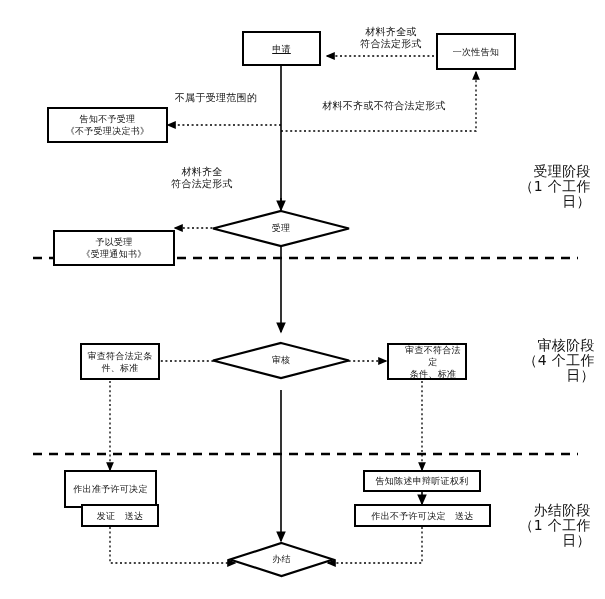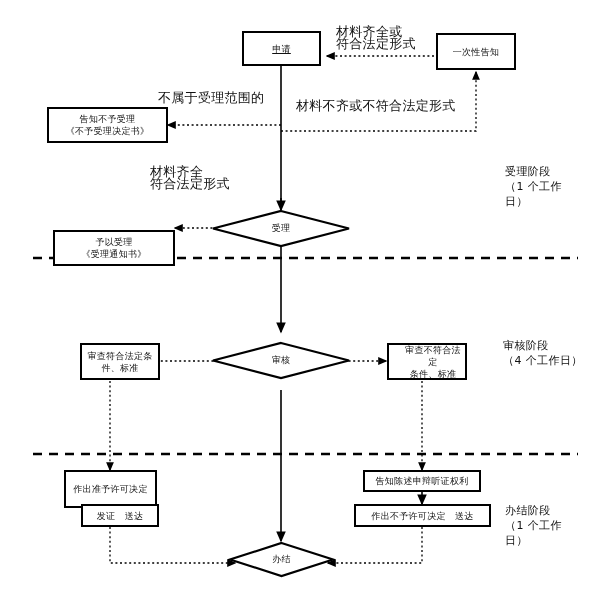--- a/index.html
+++ b/index.html
@@ -49,33 +49,34 @@
     height: 100%;
     display: flex;
     align-items: center;
     justify-content: center;
     font-size: 9px;
     color: #111111;
     letter-spacing: 0.3px;
   }
   .edge-label {
     position: absolute;
-    font-size: 13px;
+    font-size: 10px;
     line-height: 12px;
     color: #111111;
+    text-align: center;
     white-space: pre-line;
     letter-spacing: 0.3px;
     z-index: 5;
   }
   .stage-label {
     position: absolute;
-    font-size: 11px;
+    font-size: 14px;
     line-height: 15px;
     color: #111111;
-    text-align: left;
+    text-align: right;
     white-space: pre-line;
     letter-spacing: 0.4px;
     z-index: 5;
   }
   #wires {
     position: absolute;
     left: 0;
     top: 0;
     width: 605px;
     height: 599px;

